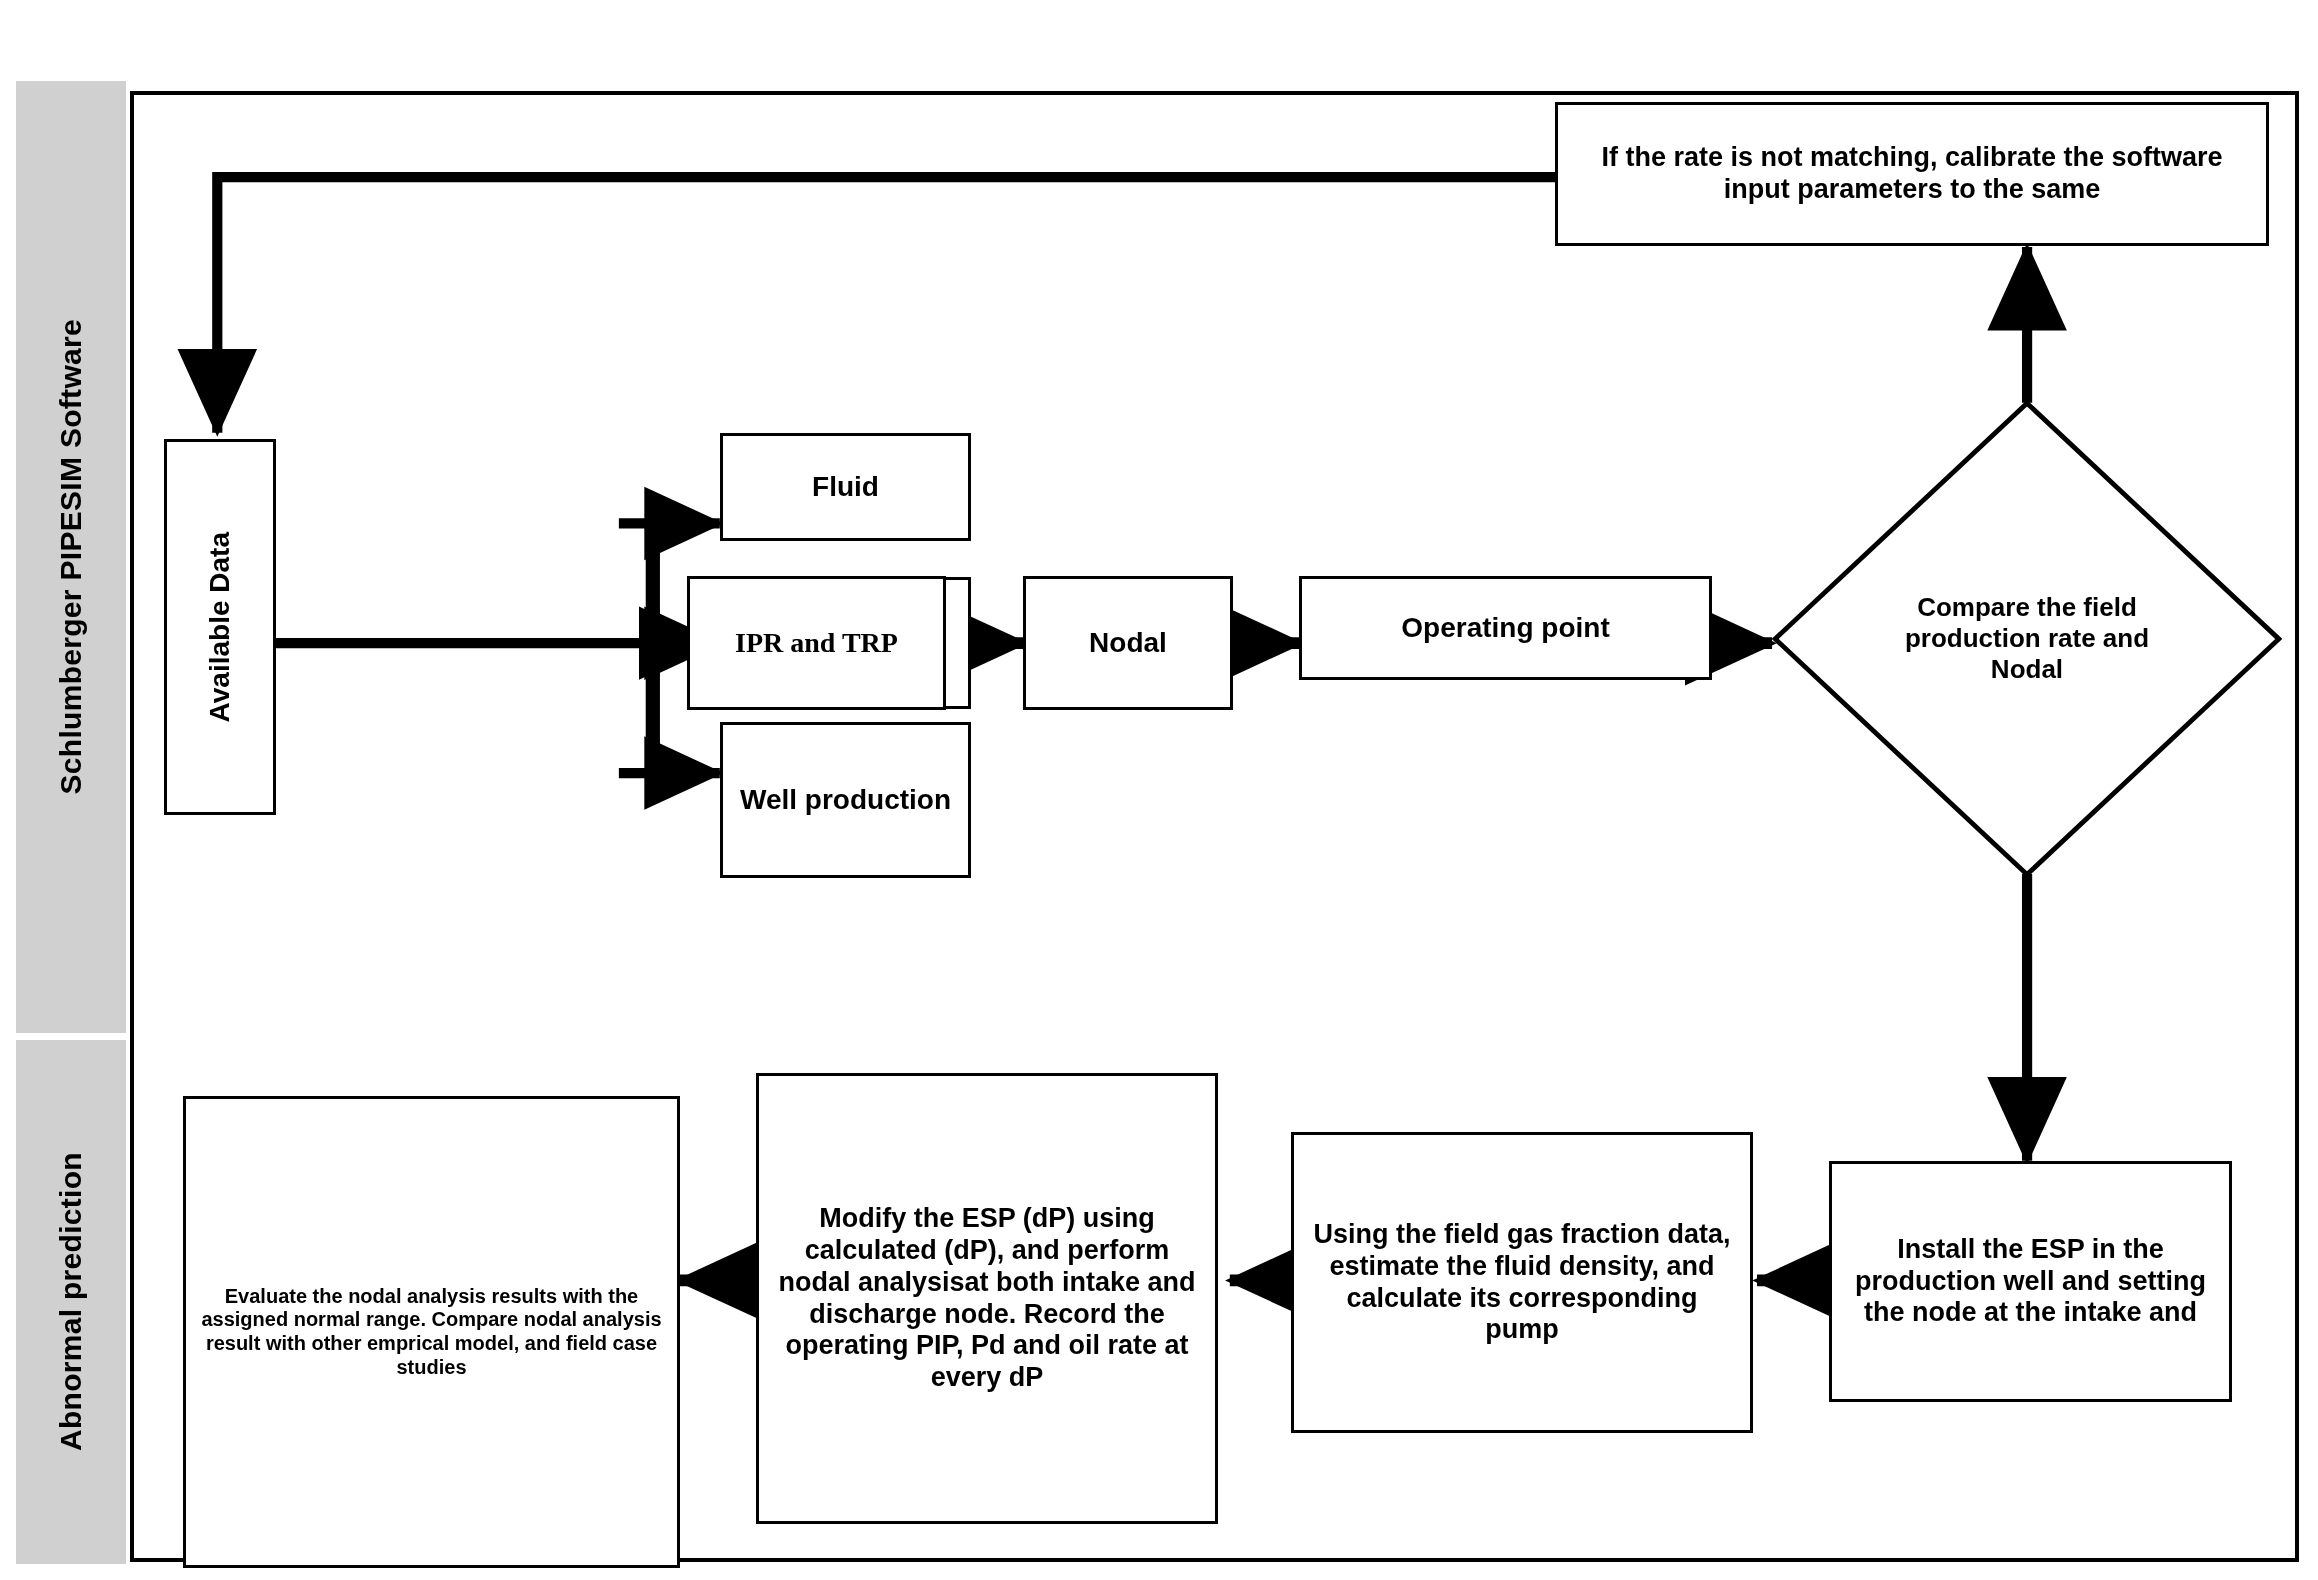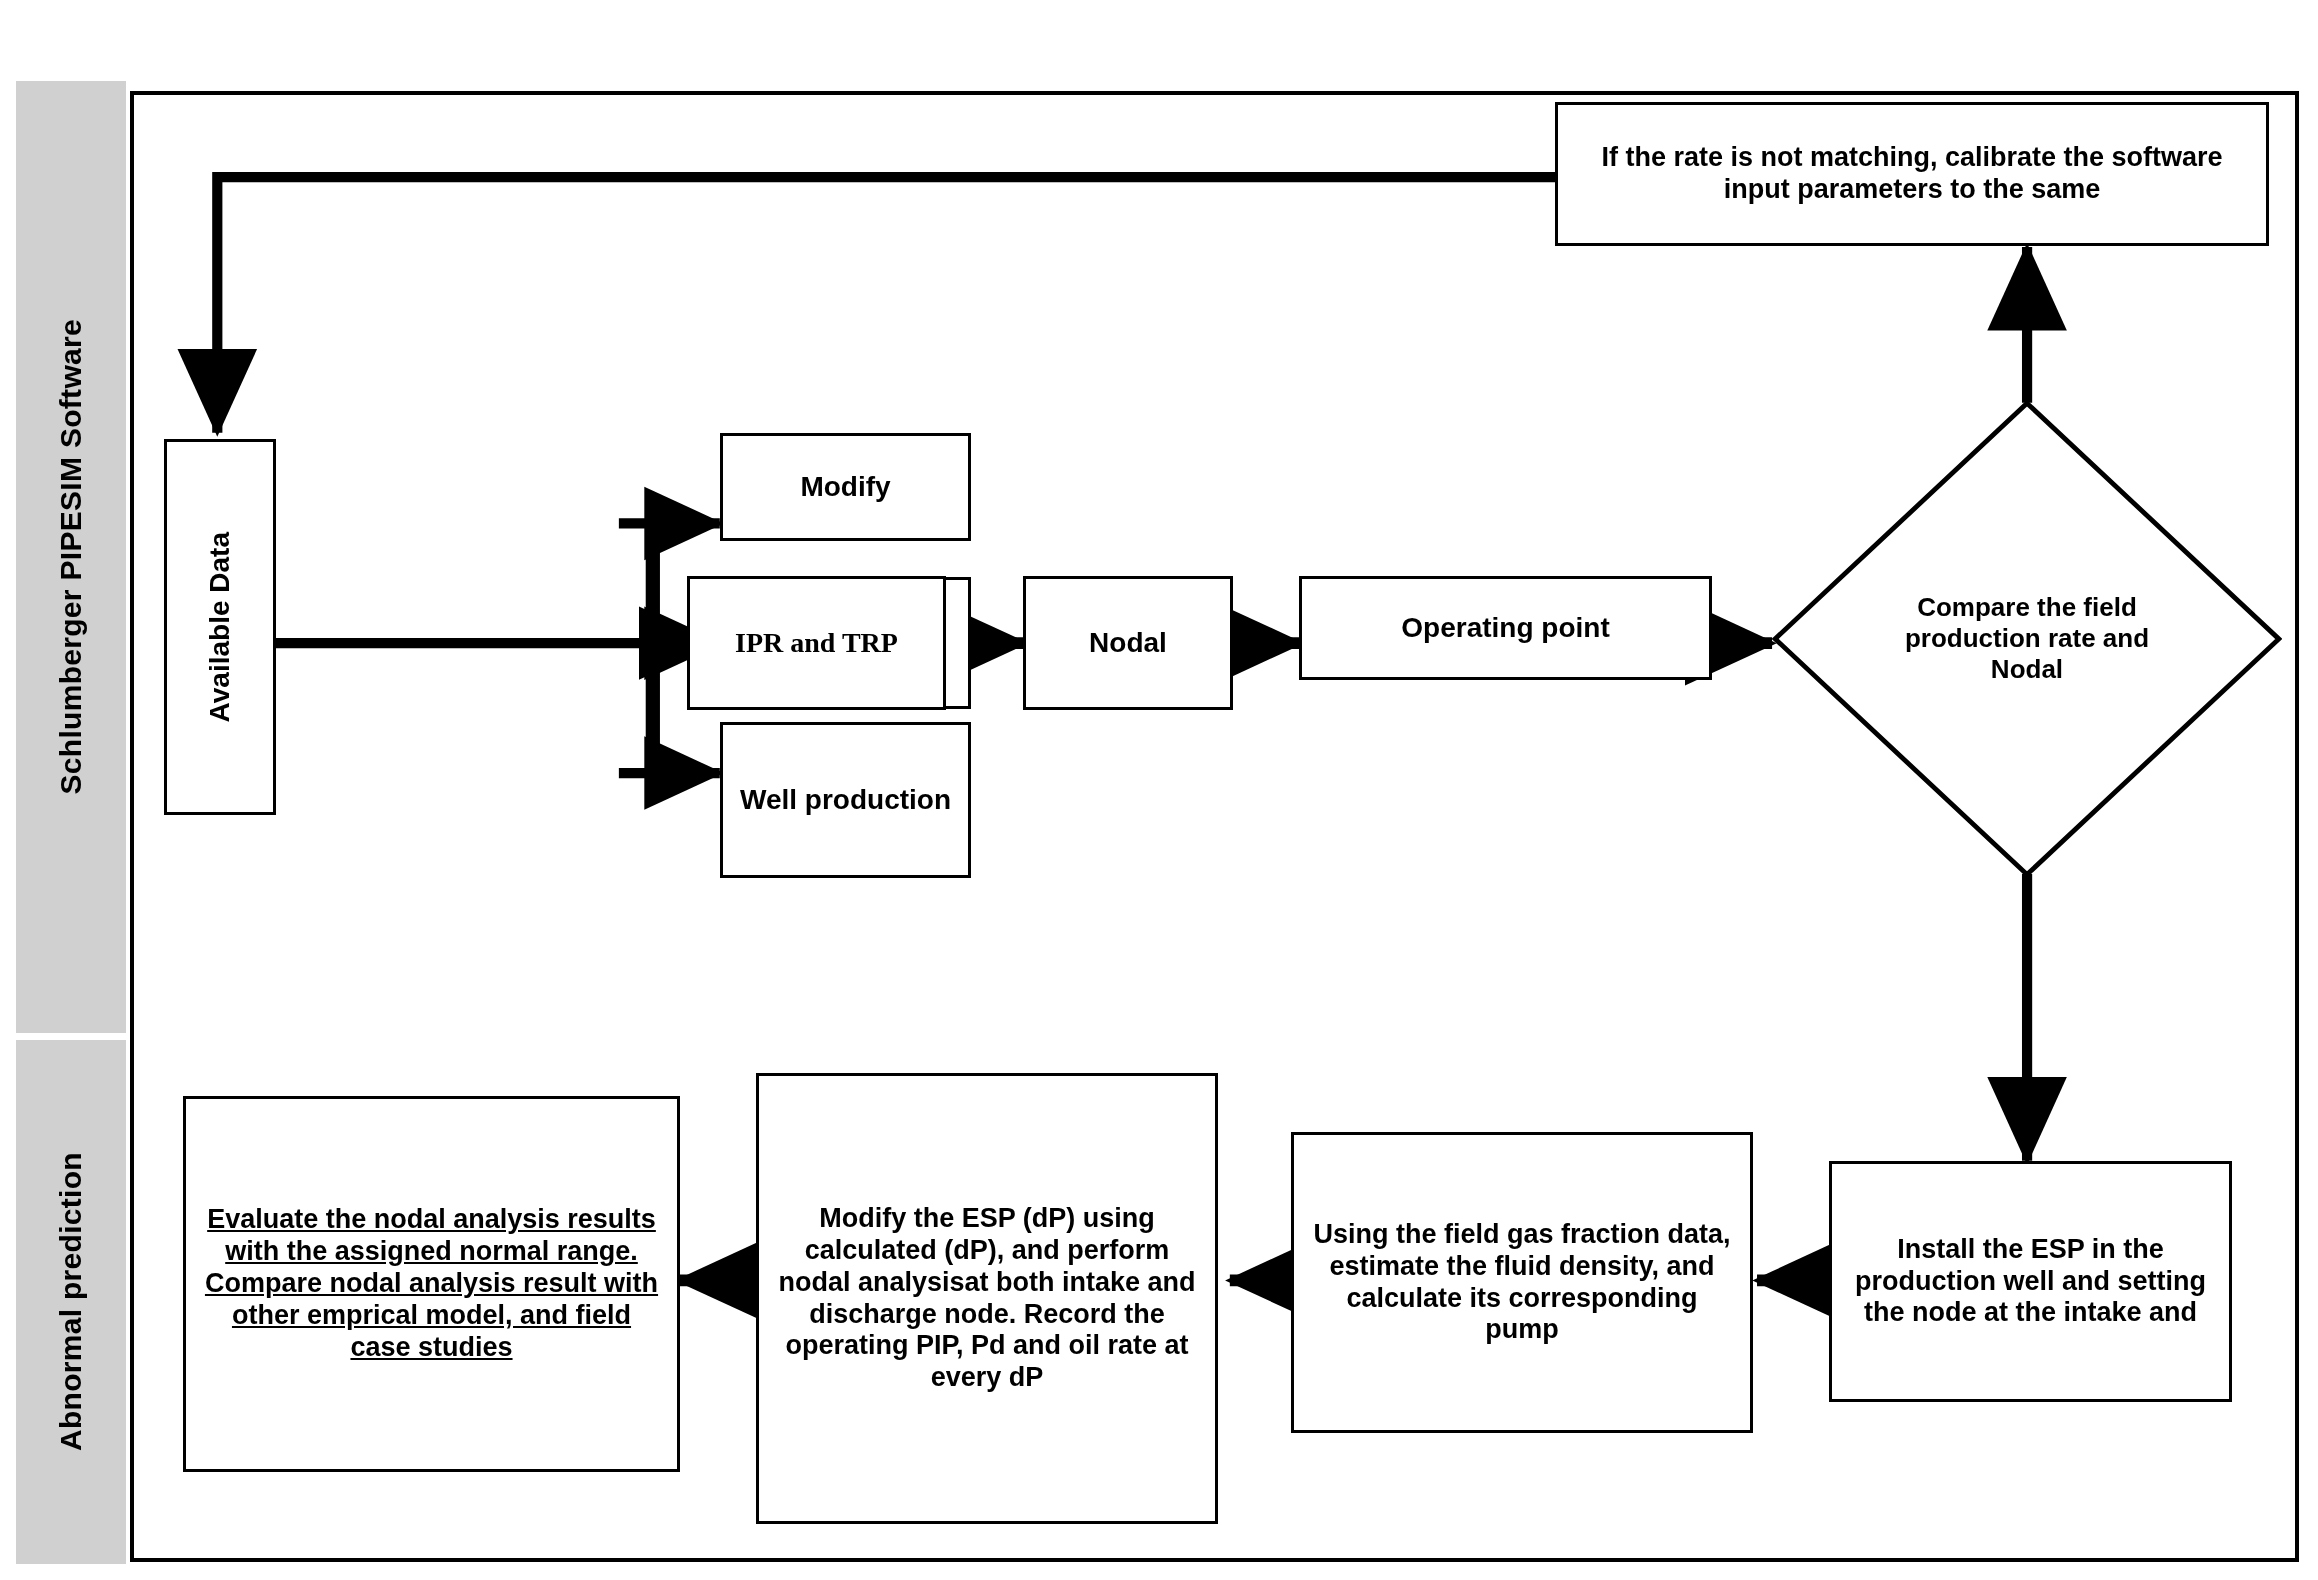--- a/index.html
+++ b/index.html
@@ -212,21 +212,21 @@
 
   <div class="node" style="left:1555px; top:102px; width:714px; height:144px; font-size:27px;">
     <span class="label">If the rate is not matching, calibrate the software input parameters to the same</span>
   </div>
 
   <div class="node node-vert" style="left:164px; top:439px; width:112px; height:376px; font-size:28px;">
     <span class="label">Available Data</span>
   </div>
 
   <div class="node" style="left:720px; top:433px; width:251px; height:108px; font-size:28px;">
-    <span class="label">Modify</span>
+    <span class="label">Fluid</span>
   </div>
 
   <div class="node" style="left:720px; top:577px; width:251px; height:132px; font-size:28px;">
     <span class="label">Well</span>
   </div>
 
   <div class="node" style="left:720px; top:722px; width:251px; height:156px; font-size:28px;">
     <span class="label">Well production</span>
   </div>
 
@@ -254,18 +254,18 @@
   </div>
 
   <div class="node" style="left:1291px; top:1132px; width:462px; height:301px; font-size:27px;">
     <span class="label">Using the field gas fraction data, estimate the fluid density, and calculate its corresponding pump</span>
   </div>
 
   <div class="node" style="left:756px; top:1073px; width:462px; height:451px; font-size:27px;">
     <span class="label">Modify the ESP (dP) using calculated (dP), and perform nodal analysisat both intake and discharge node. Record the operating PIP, Pd and oil rate at every dP</span>
   </div>
 
-  <div class="node" style="left:183px; top:1096px; width:497px; height:376px; font-size:27px;text-decoration:underline;">
+  <div class="node" style="left:183px; top:1096px; width:497px; height:472px; font-size:20px;">
     <span class="label">Evaluate the nodal analysis results with the assigned normal range. Compare nodal analysis result with other emprical model, and field case studies</span>
   </div>
 
 </div>
 
 
 </body></html>

